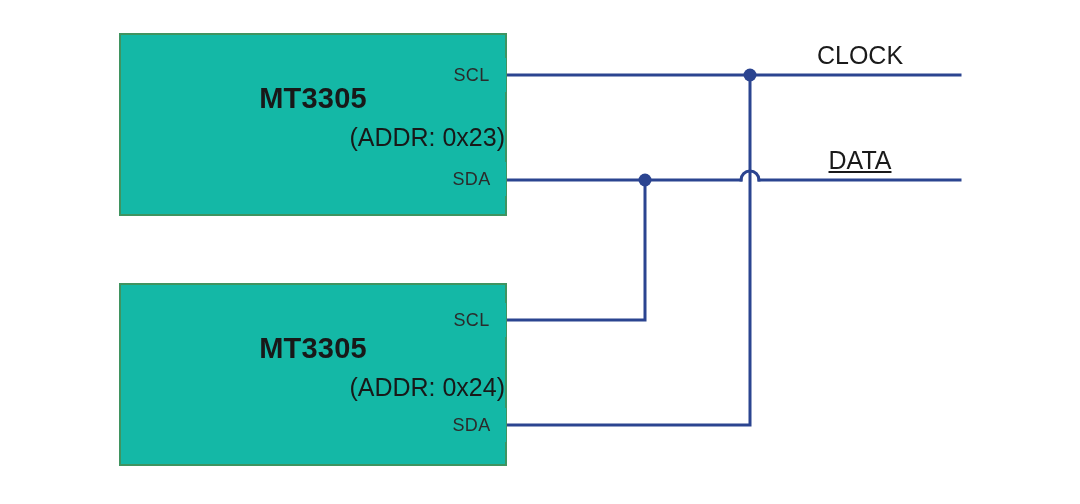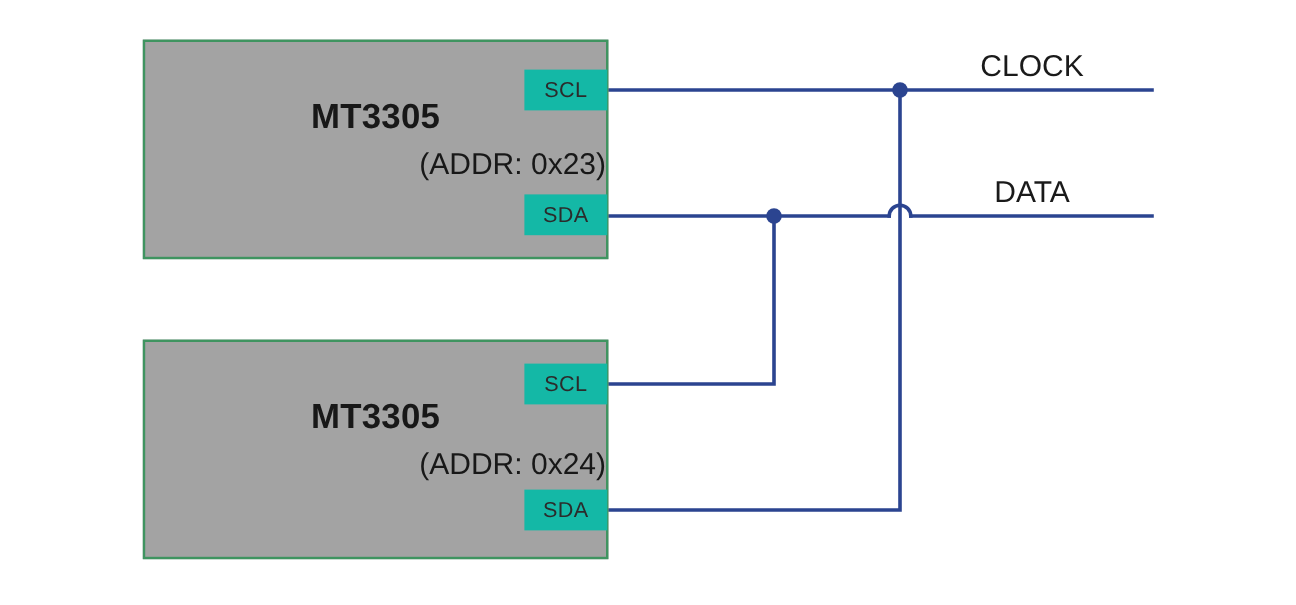--- a/index.html
+++ b/index.html
@@ -23,21 +23,21 @@
     position: absolute;
     left: 0;
     top: 0;
     width: 1080px;
     height: 504px;
   }
   .device-block {
     position: absolute;
     box-sizing: border-box;
     border: 2px solid #3f9460;
-    background: #a3a3a3;
+    background: #14b8a6;
   }
   .device-label-wrap {
     position: absolute;
     left: 0;
     right: 0;
     text-align: center;
     color: #1a1a1a;
   }
   .device-name {
     font-size: 29px;
@@ -121,15 +121,15 @@
   </div>
 
   <div class="pin-box" style="left:437px; top:303px; width:69px; height:34px;">
     <span>SCL</span>
   </div>
   <div class="pin-box" style="left:437px; top:408px; width:69px; height:34px;">
     <span>SDA</span>
   </div>
 
   <div class="bus-label" style="left:760px; top:41px; width:200px;">CLOCK</div>
-  <div class="bus-label" style="left:760px; top:146px; width:200px;">DATA</div>
+  <div class="bus-label" style="left:760px; top:146px; width:200px;text-decoration:underline;">DATA</div>
 
 </div>
 
 </body></html>

